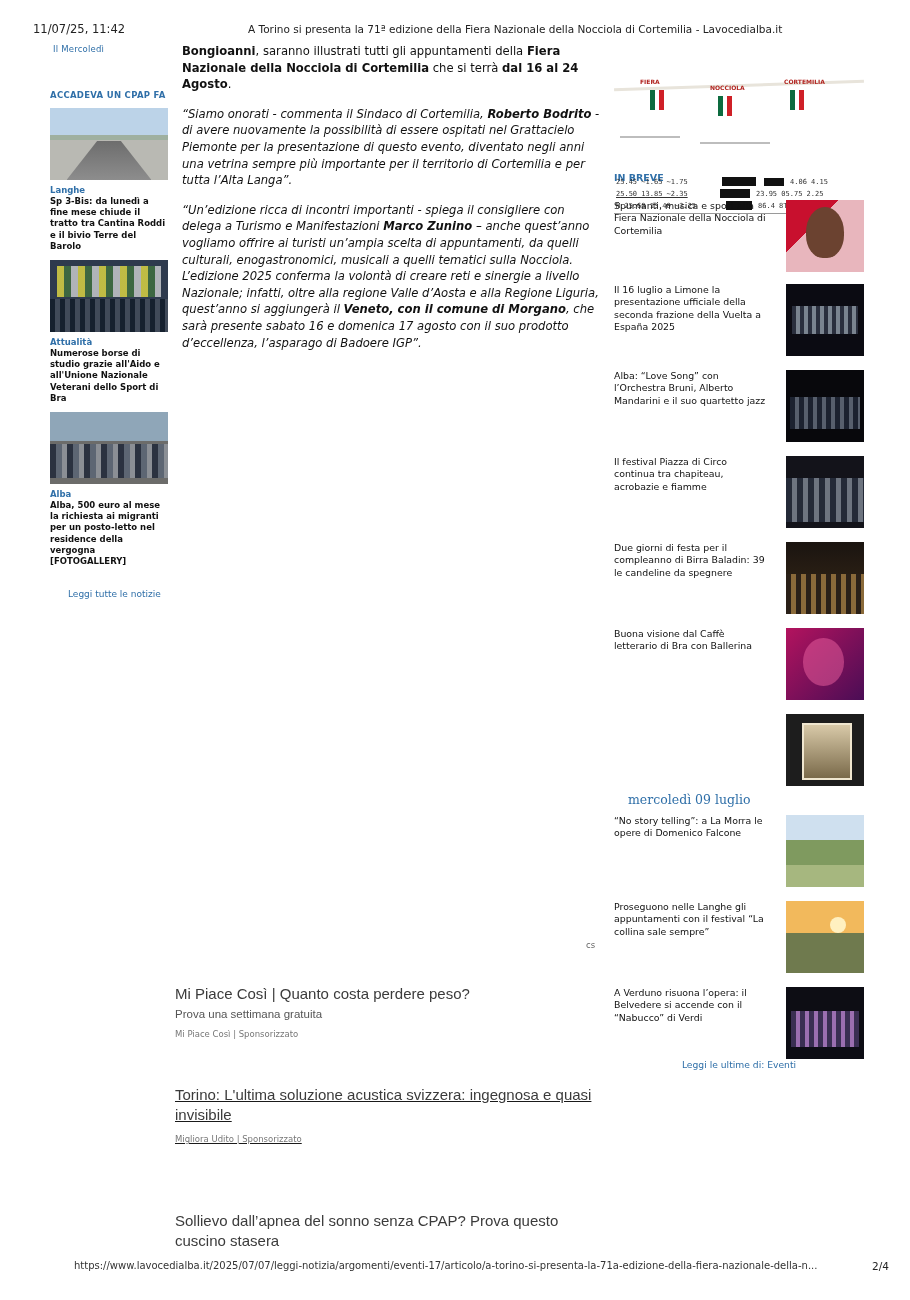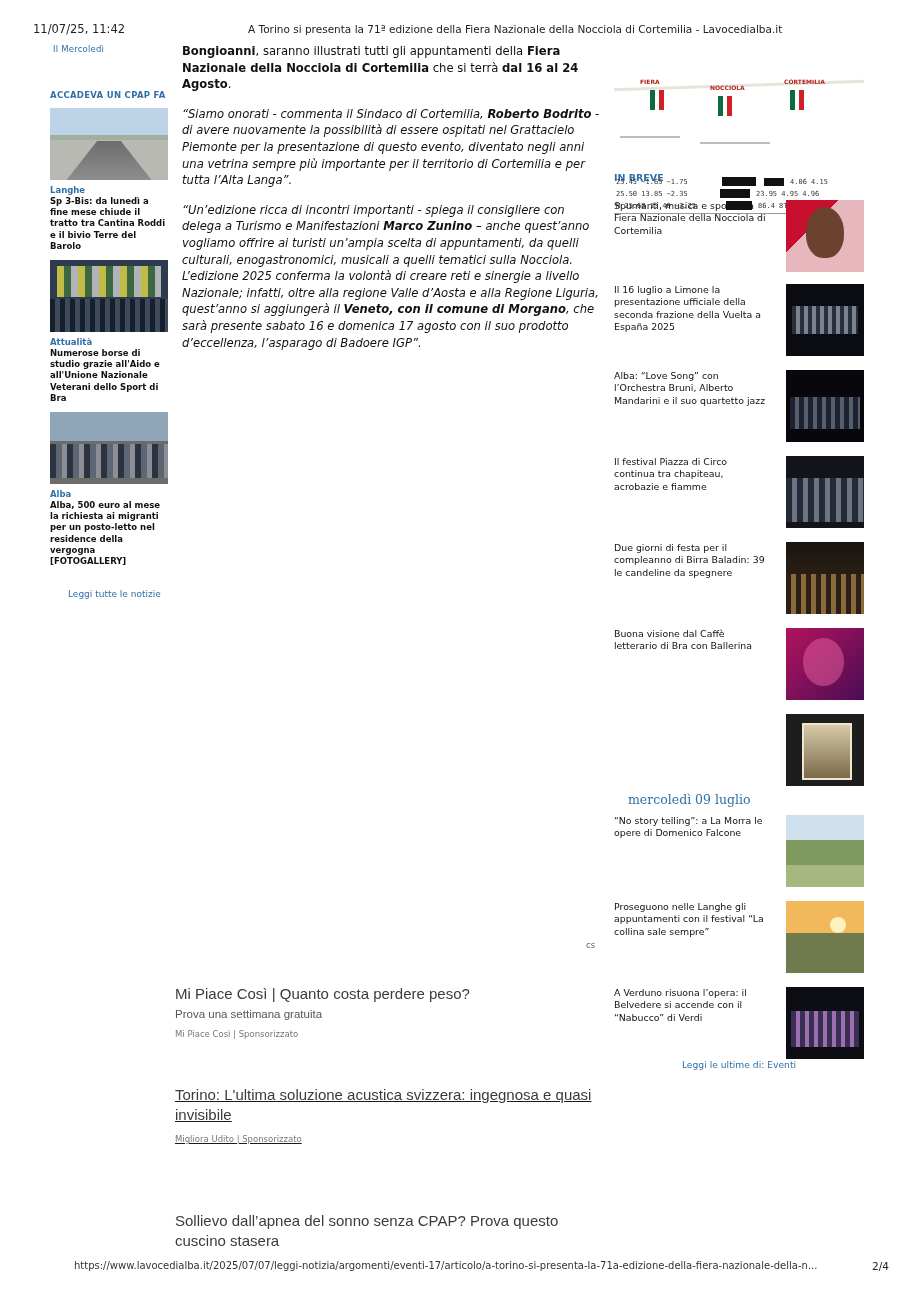--- a/index.html
+++ b/index.html
@@ -169,23 +169,23 @@
     <div class="bn-band" style="left:86px;top:66px;width:70px;height:2px;background:#bdbdbd"></div>
   </div>
 
   <div class="inbreve">IN BREVE</div>
 
   <div class="noise">
     <div class="nz" style="left:2px;top:2px;">25.45 ~1.65  ~1.75</div>
     <div class="nzbar" style="left:108px;top:1px;width:34px;height:9px;"></div>
     <div class="nzbar" style="left:150px;top:2px;width:20px;height:8px;"></div>
     <div class="nz" style="left:176px;top:2px;">4.06  4.15</div>
-    <div class="nz" style="left:2px;top:14px;">25.50  13.85  ~2.35</div>
+    <div class="nz" style="left:2px;top:14px;text-decoration:underline;">25.50  13.85  ~2.35</div>
     <div class="nzbar" style="left:106px;top:13px;width:30px;height:9px;"></div>
-    <div class="nz" style="left:142px;top:14px;">23.95  4.95  4.96</div>
+    <div class="nz" style="left:142px;top:14px;">23.95  05.75  2.25</div>
     <div class="nz" style="left:2px;top:26px;">M 25.60 13.40 ~2.25</div>
     <div class="nzbar" style="left:112px;top:25px;width:26px;height:9px;"></div>
     <div class="nz" style="left:144px;top:26px;">86.4  8T.6  5  4.11</div>
     <div class="nzbar" style="left:0px;top:37px;width:250px;height:1px;background:#9a9a9a;"></div>
   </div>
 
   <div class="rail" style="top:176px;">
     <div class="rail-item" style="margin-top:24px;">
       <div class="ri-text">Spumanti, musica e sport alla Fiera Nazionale della Nocciola di Cortemilia</div>
       <div class="ri-thumb t-miss"></div>

